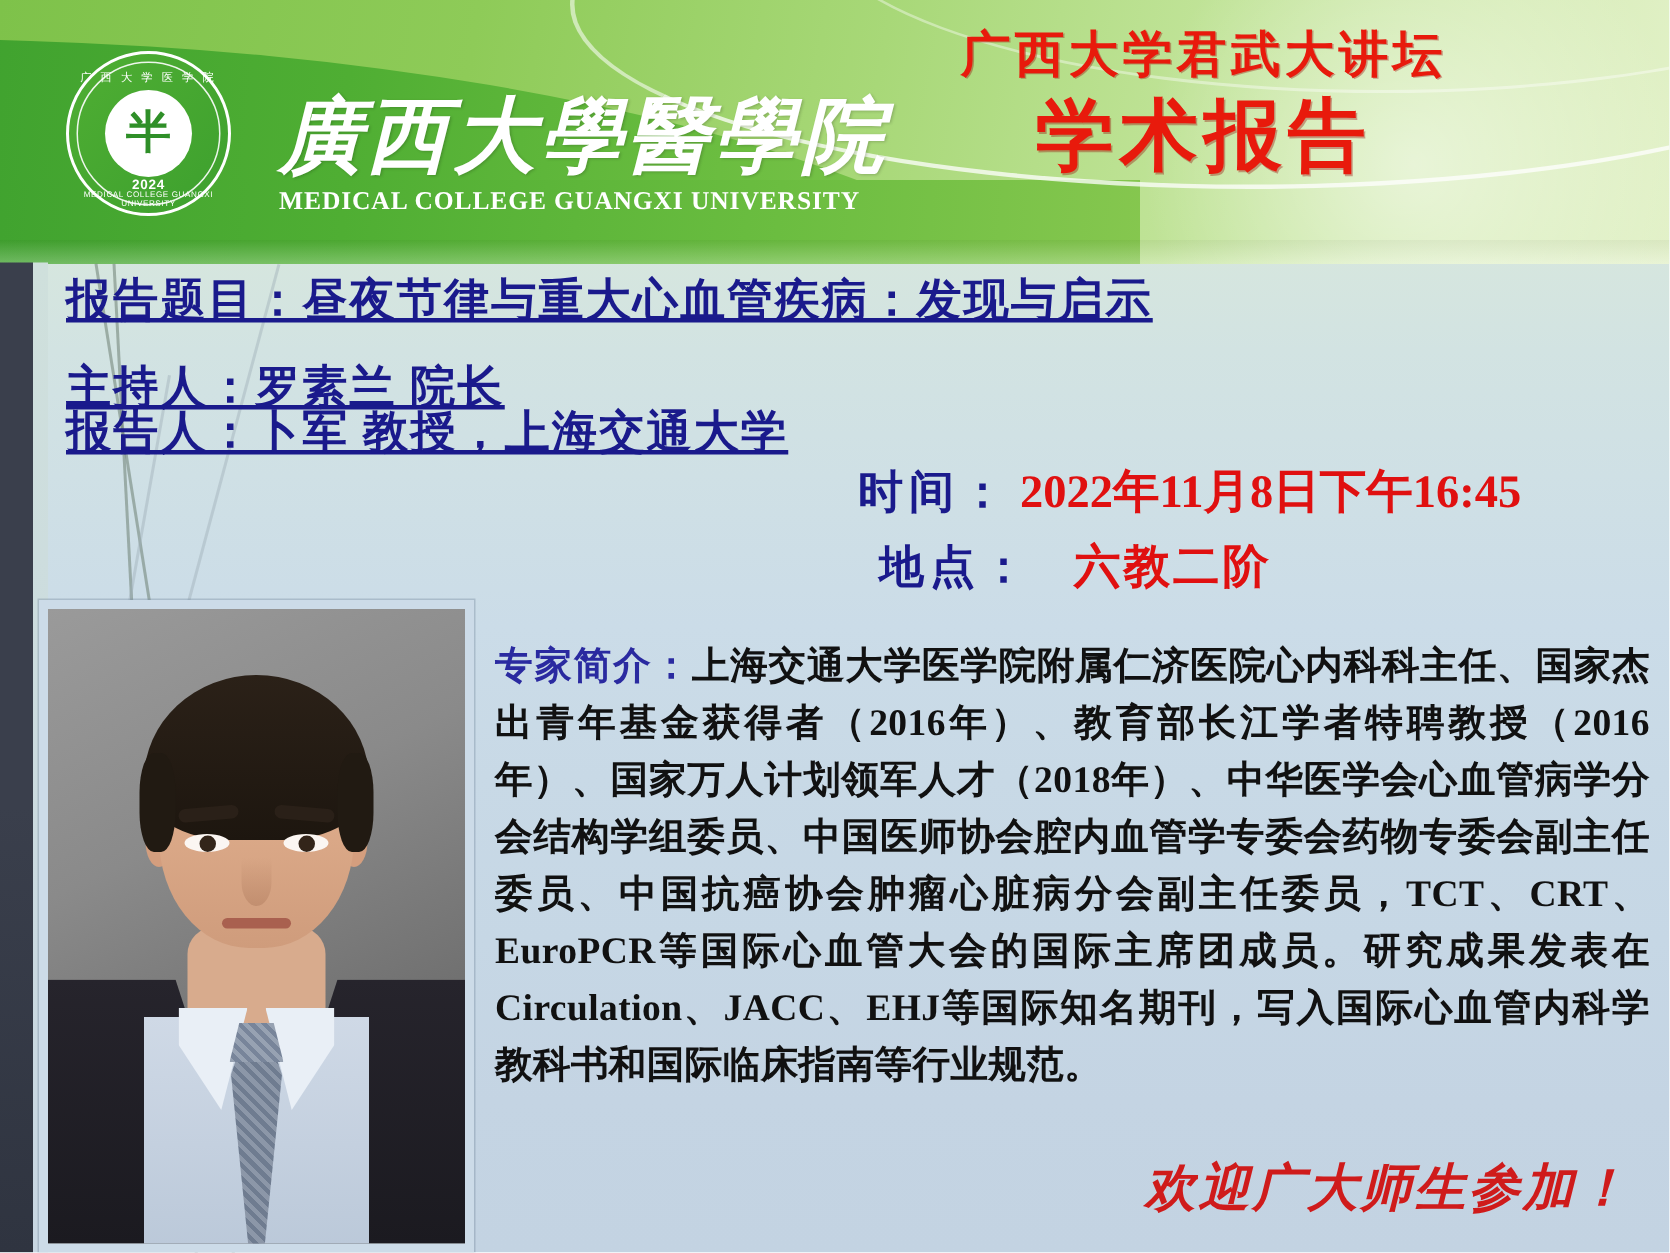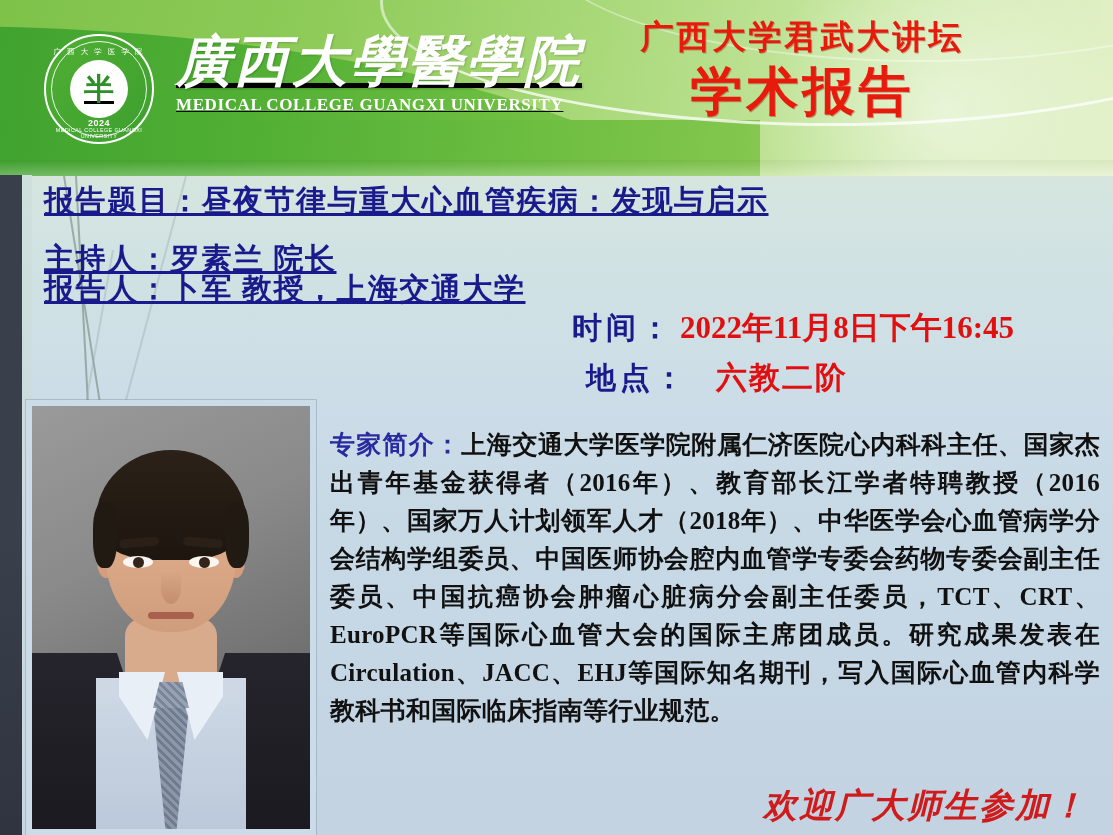--- a/index.html
+++ b/index.html
@@ -68,21 +68,21 @@
     position:absolute;right:-40px;top:-40px;width:420px;height:300px;
     border-radius:50%;
     background:radial-gradient(circle at 50% 50%, rgba(255,255,255,.50), rgba(255,255,255,0) 70%);
   }
   .header .bottom-shade{
     position:absolute;left:0;bottom:0;width:100%;height:16px;
     background:linear-gradient(to bottom, rgba(0,0,0,.04), rgba(255,255,255,.25));
   }
 
   
-  .logo-wrap{position:absolute;left:44px;top:34px;display:flex;align-items:flex-start;text-decoration:underline;}
+  .logo-wrap{position:absolute;left:44px;top:34px;display:flex;align-items:flex-end;}
   .seal{
     position:relative;width:106px;height:106px;border-radius:50%;
     border:2px solid #ffffff;
     background:linear-gradient(135deg,#4fae33,#3da02e);
     display:flex;align-items:center;justify-content:center;
     flex:0 0 auto;
   }
   .seal .ring2{
     position:absolute;left:5px;top:5px;right:5px;bottom:5px;
     border-radius:50%;border:1px solid rgba(255,255,255,.9);
@@ -101,21 +101,21 @@
   }
   .seal .arc-top{
     position:absolute;left:0;right:0;top:11px;text-align:center;
     font-size:7.5px;color:#ffffff;letter-spacing:2px;
   }
   .seal .arc-bottom{
     position:absolute;left:0;right:0;bottom:3px;text-align:center;
     font-size:5.4px;color:#ffffff;letter-spacing:.4px;
   }
 
-  .logo-text{margin-left:22px;}
+  .logo-text{margin-left:32px;}
   .logo-cn{
     font-family:"Liberation Serif","DejaVu Serif",serif;
     font-size:55px;line-height:1;color:#ffffff;font-weight:700;
     font-style:italic;letter-spacing:3px;
     text-shadow:1px 1px 2px rgba(0,0,0,.18);
     white-space:nowrap;
   }
   .logo-en{
     font-family:"Liberation Serif","DejaVu Serif",serif;
     font-size:17px;color:#ffffff;font-weight:700;letter-spacing:.6px;
@@ -236,21 +236,21 @@
     position:absolute;left:330px;top:426px;width:770px;z-index:5;
     font-family:"Liberation Serif","DejaVu Serif",serif;
     font-size:25px;color:#111111;font-weight:700;
     line-height:1.52;text-align:justify;letter-spacing:.3px;
   }
   .bio .lead{color:#2a2aa0;font-weight:700;letter-spacing:1px;}
   .bio p{margin:0;}
 
   
   .welcome{
-    position:absolute;right:26px;bottom:6px;z-index:6;
+    position:absolute;right:26px;bottom:20px;z-index:6;
     font-family:"Liberation Serif","DejaVu Serif",serif;
     font-size:34px;font-weight:700;color:#cf1b1b;letter-spacing:2px;
     font-style:italic;white-space:nowrap;margin-left:48px;
   }
 </style>
 </head>
 <body>
 
 <div class="poster">
 

